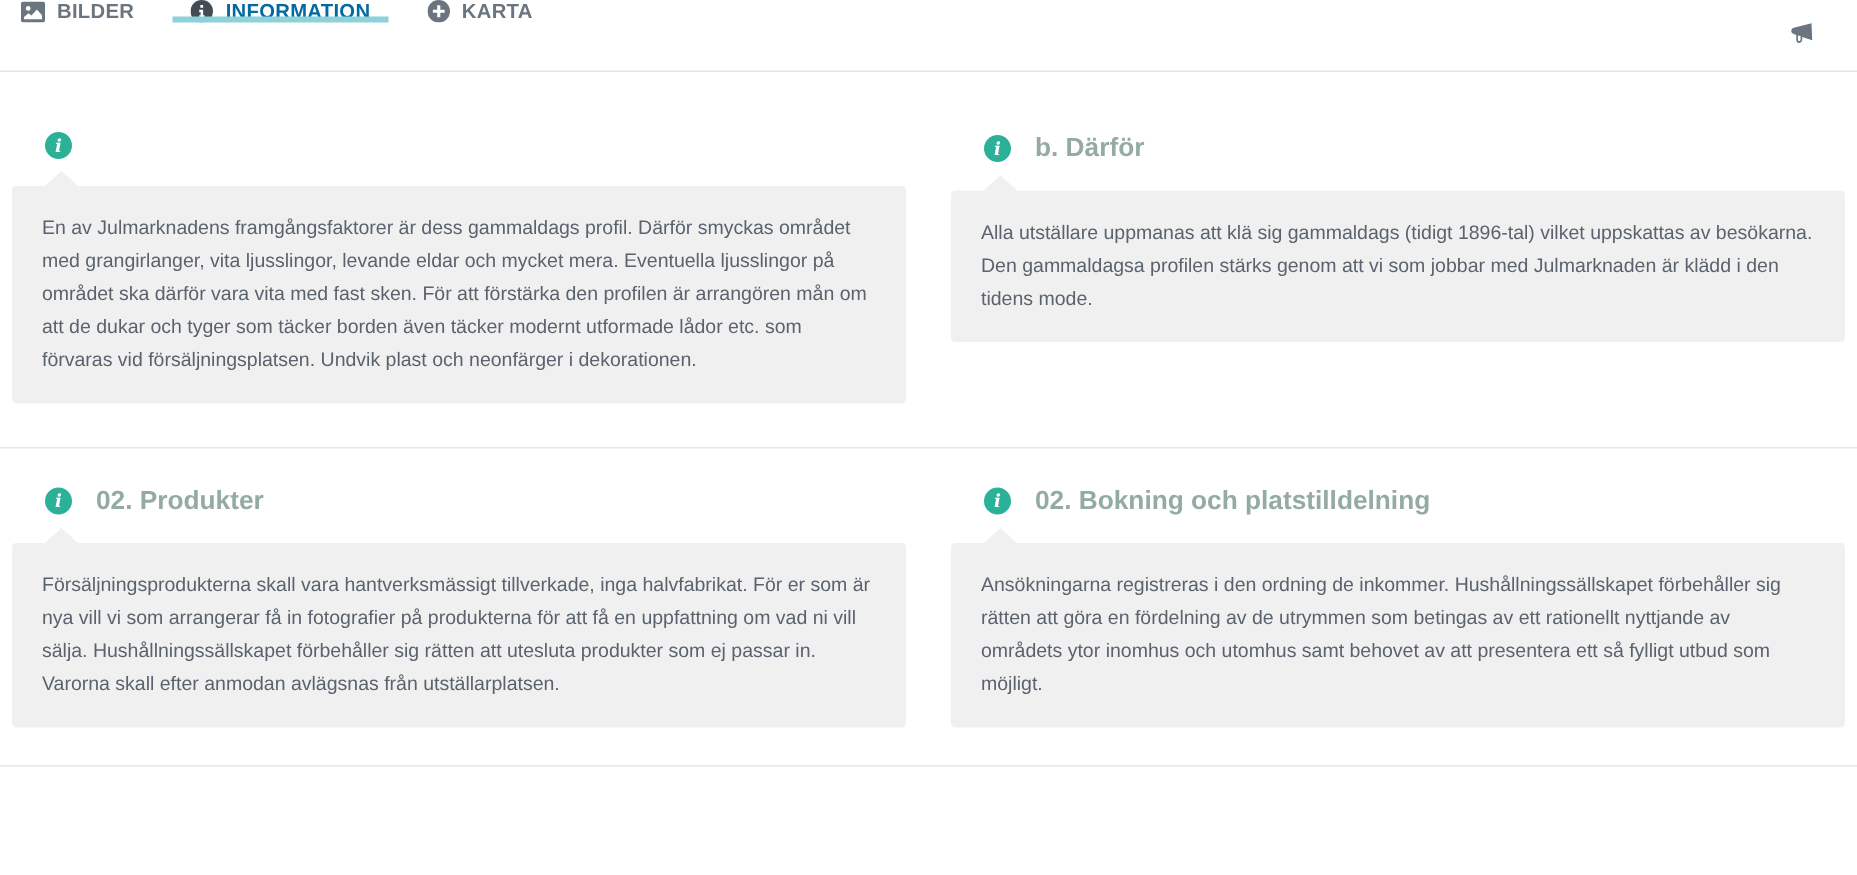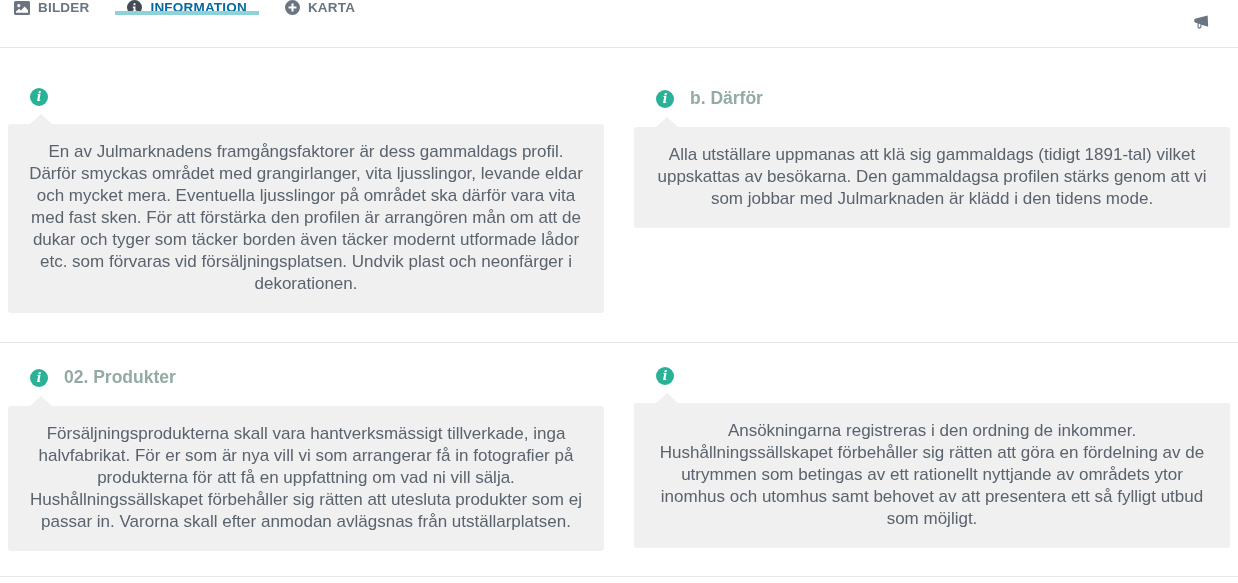--- a/index.html
+++ b/index.html
@@ -54,21 +54,21 @@
   }
   .bubble {
     position:relative; margin-top:18px; background:#f0f0f1; border-radius:3px;
     padding:17px 20px 18px 20px;
   }
   .bubble .arrow {
     position:absolute; top:-10px; left:22px; width:0; height:0;
     border-left:11px solid transparent; border-right:11px solid transparent;
     border-bottom:10px solid #f0f0f1;
   }
-  .bubble p { font-size:17px; line-height:22px; color:#5a636d;text-align:center; }
+  .bubble p { font-size:13px; line-height:22px; color:#5a636d; }
   .divider { border:none; border-top:1px solid #e7e8ea; }
   .divider.mid { margin:29px -8px 0 -8px; }
   .divider.bottom { margin:25px -8px 0 -8px; }
 </style>
 </head>
 <body>
 
 <div>
 
   <header class="tabbar">
@@ -117,41 +117,42 @@
           <p>En av Julmarknadens framgångsfaktorer är dess gammaldags profil. Därför smyckas området med grangirlanger, vita ljusslingor, levande eldar och mycket mera. Eventuella ljusslingor på området ska därför vara vita med fast sken. För att förstärka den profilen är arrangören mån om att de dukar och tyger som täcker borden även täcker modernt utformade lådor etc. som förvaras vid försäljningsplatsen. Undvik plast och neonfärger i dekorationen.</p>
         </div>
       </article>
       <article>
         <h2 class="sec-head">
           <span class="info-badge">i</span>
           <span>b. Därför</span>
         </h2>
         <div class="bubble">
           <span class="arrow"></span>
-          <p>Alla utställare uppmanas att klä sig gammaldags (tidigt 1891-tal) vilket uppskattas av besökarna. Den gammaldagsa profilen stärks genom att vi som jobbar med Julmarknaden är klädd i den tidens mode.</p>
+          <p>Alla utställare uppmanas att klä sig gammaldags (tidigt 1896-tal) vilket uppskattas av besökarna. Den gammaldagsa profilen stärks genom att vi som jobbar med Julmarknaden är klädd i den tidens mode.</p>
         </div>
       </article>
     </section>
 
     <hr class="divider mid">
 
     <section class="grid row2">
       <article>
         <h2 class="sec-head">
           <span class="info-badge">i</span>
           <span>02. Produkter</span>
         </h2>
         <div class="bubble">
           <span class="arrow"></span>
           <p>Försäljningsprodukterna skall vara hantverksmässigt tillverkade, inga halvfabrikat. För er som är nya vill vi som arrangerar få in fotografier på produkterna för att få en uppfattning om vad ni vill sälja. Hushållningssällskapet förbehåller sig rätten att utesluta produkter som ej passar in. Varorna skall efter anmodan avlägsnas från utställarplatsen.</p>
         </div>
       </article>
       <article>
         <h2 class="sec-head">
           <span class="info-badge">i</span>
+          <span>02. Bokning och platstilldelning</span>
         </h2>
         <div class="bubble">
           <span class="arrow"></span>
           <p>Ansökningarna registreras i den ordning de inkommer. Hushållningssällskapet förbehåller sig rätten att göra en fördelning av de utrymmen som betingas av ett rationellt nyttjande av områdets ytor inomhus och utomhus samt behovet av att presentera ett så fylligt utbud som möjligt.</p>
         </div>
       </article>
     </section>
 
     <hr class="divider bottom">
 

